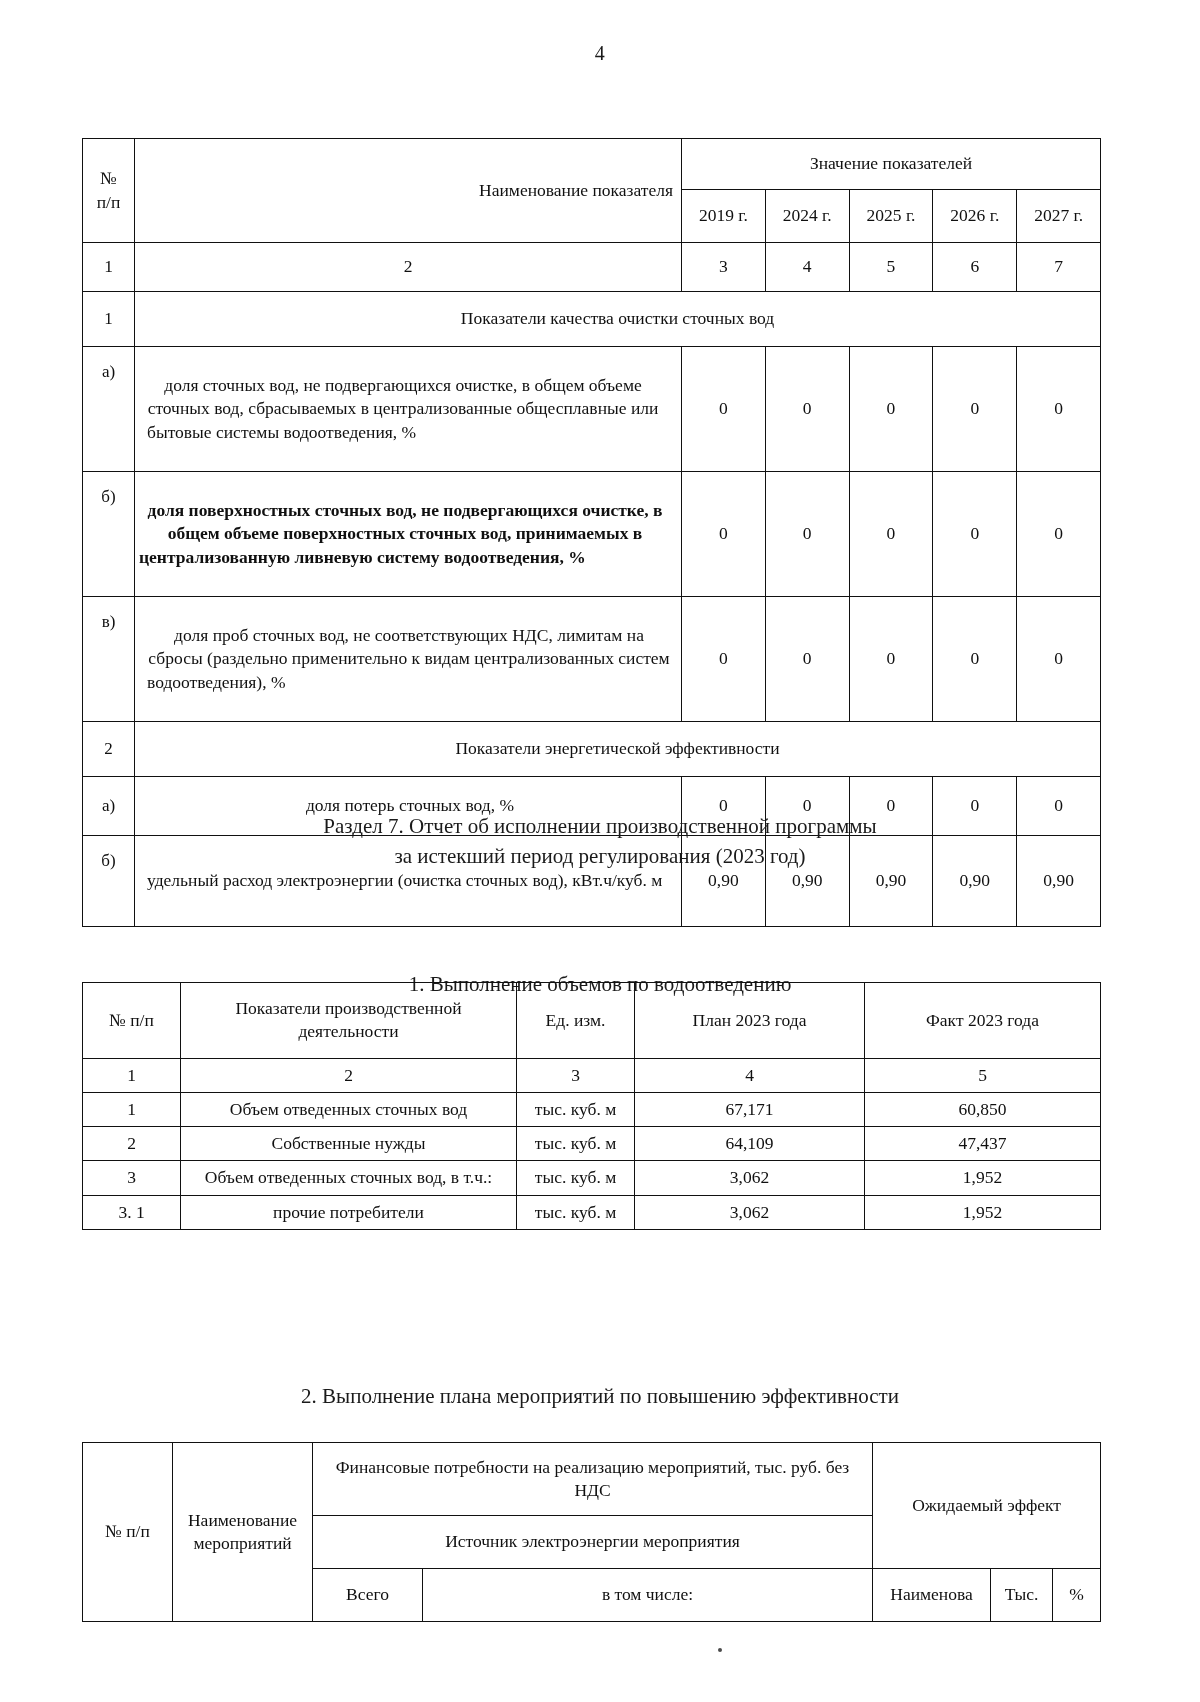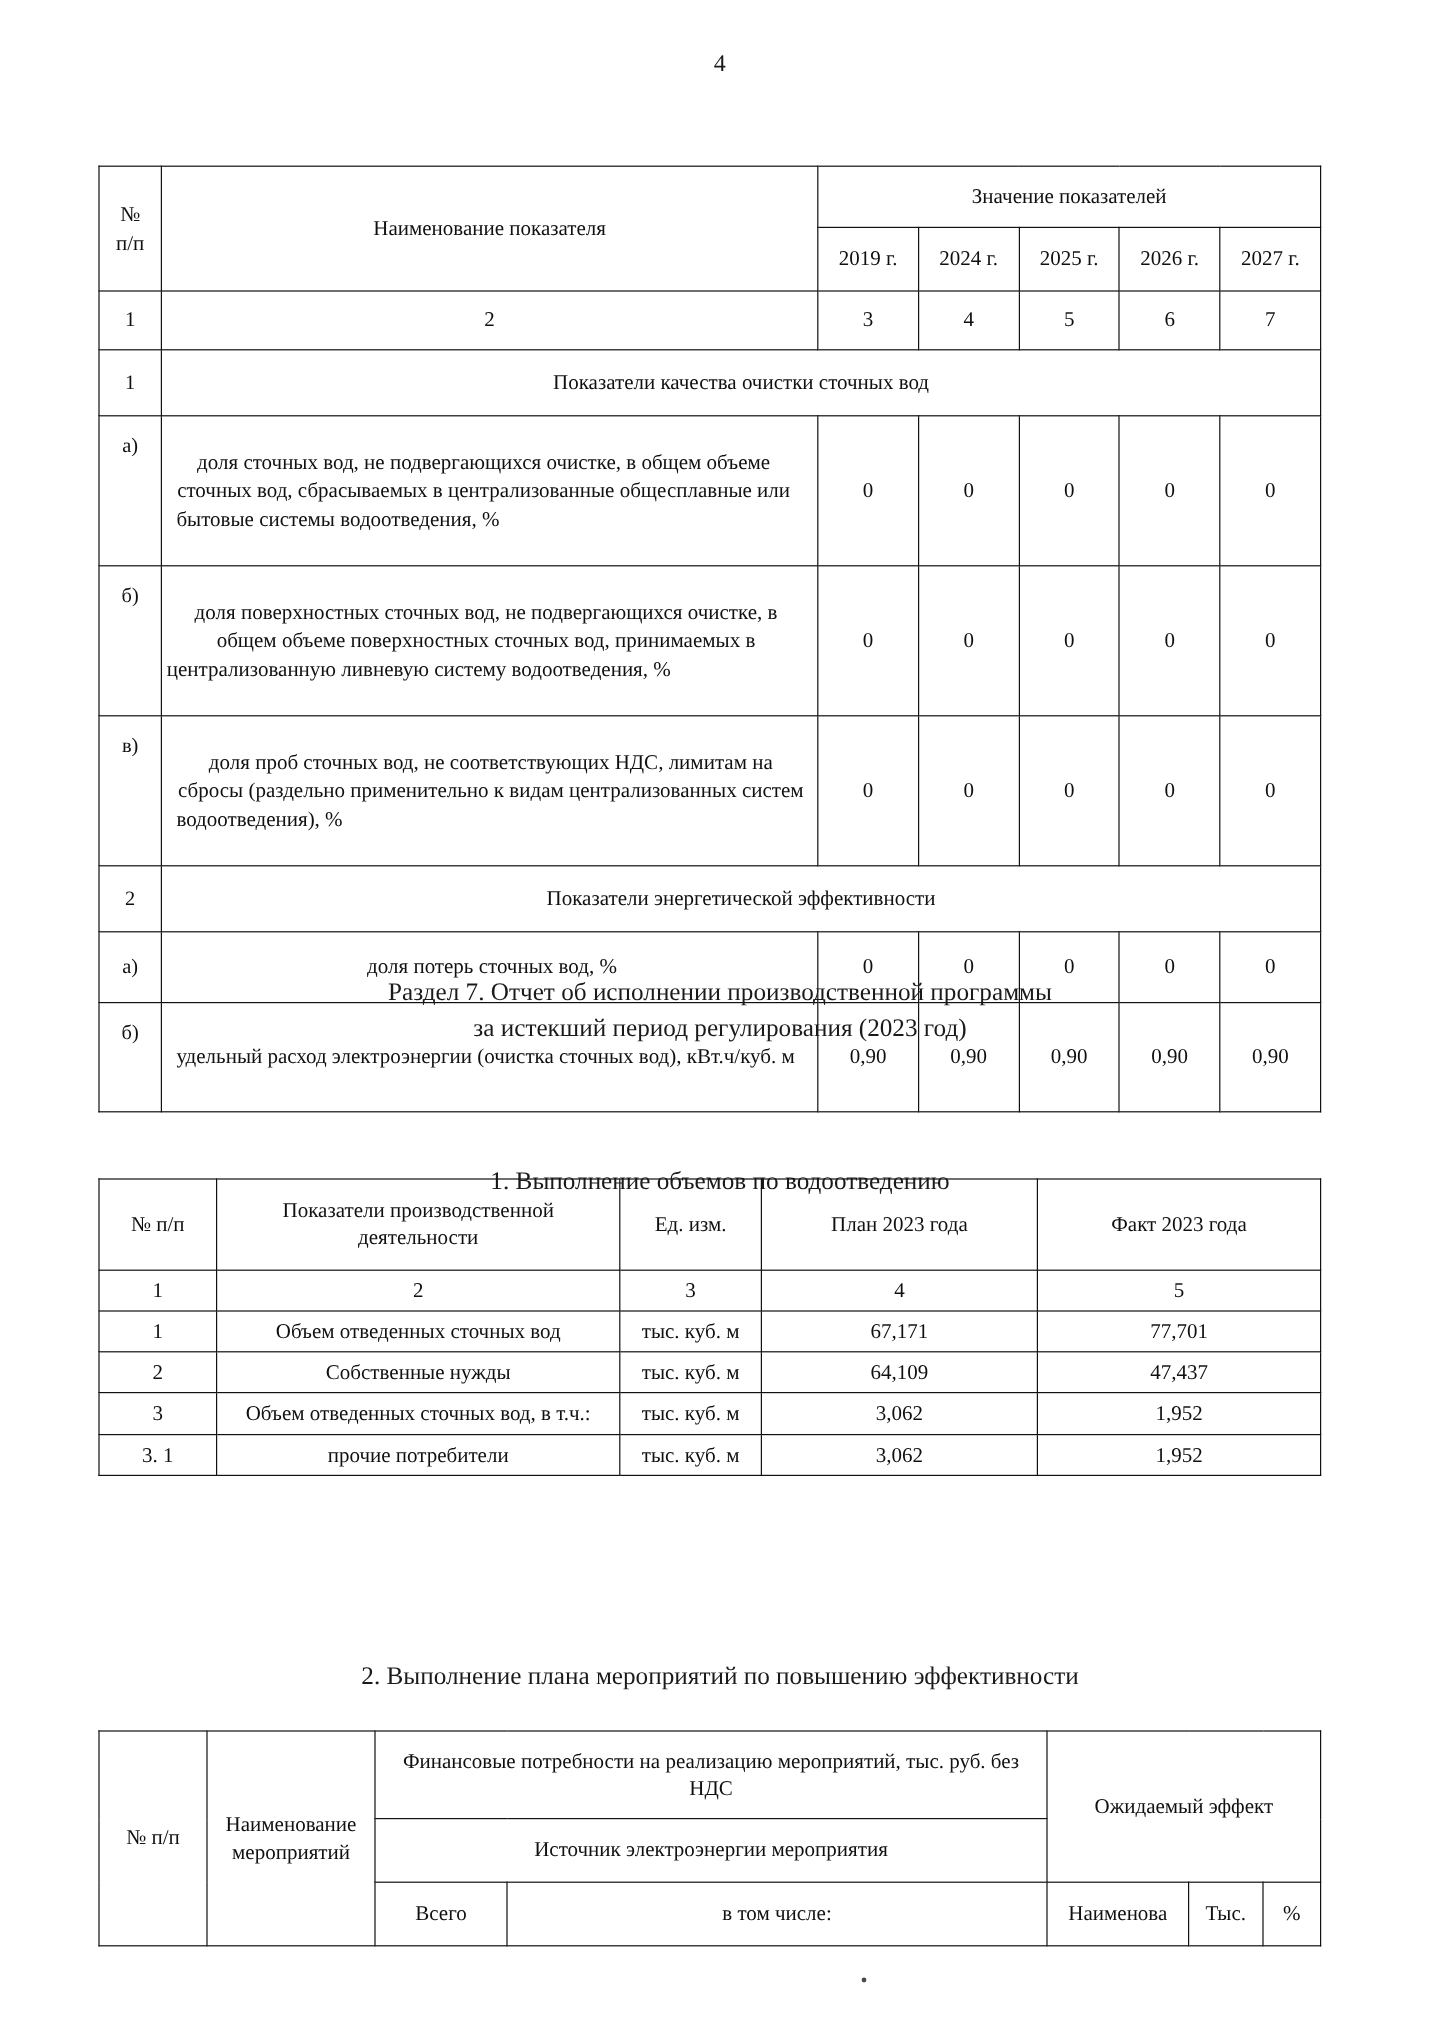--- a/index.html
+++ b/index.html
@@ -134,21 +134,21 @@
           <col class="c-yr">
           <col class="c-yr">
           <col class="c-yr">
       </colgroup>
       <tbody>
         <tr>
           <td rowspan="2" style="padding:4px 2px;">
             <span>№</span><br>
             <span>п/п</span>
           </td>
-          <td rowspan="2" style="height:82px;">Наименование показателя</td>
+          <td rowspan="2" style="height:82px;text-align:right;">Наименование показателя</td>
           <td colspan="5" style="height:40px;">Значение показателей</td>
         </tr>
         <tr>
           <td style="height:42px;">2019 г.</td>
           <td>2024 г.</td>
           <td>2025 г.</td>
           <td>2026 г.</td>
           <td>2027 г.</td>
         </tr>
         <tr>
@@ -171,21 +171,21 @@
           <td class="just" style="height:104px; padding:10px 22px 10px 12px;">доля сточных вод, не подвергающихся очистке, в общем объеме сточных вод, сбрасываемых в централизованные общесплавные или бытовые системы водоотведения, %</td>
           <td class="numcell">0</td>
           <td class="numcell">0</td>
           <td class="numcell">0</td>
           <td class="numcell">0</td>
           <td class="numcell">0</td>
         </tr>
 
         <tr>
           <td class="idx" style="vertical-align:top; padding-top:14px;">б)</td>
-          <td class="just" style="height:104px; padding:10px 10px 10px 4px;">доля поверхностных сточных вод, не подвергающихся очистке, в общем объеме поверхностных сточных вод, принимаемых в централизованную ливневую систему водоотведения, %</td>
+          <td class="just" style="height:104px; padding:10px 10px 10px 4px;font-weight:bold;">доля поверхностных сточных вод, не подвергающихся очистке, в общем объеме поверхностных сточных вод, принимаемых в централизованную ливневую систему водоотведения, %</td>
           <td class="numcell">0</td>
           <td class="numcell">0</td>
           <td class="numcell">0</td>
           <td class="numcell">0</td>
           <td class="numcell">0</td>
         </tr>
 
         <tr>
           <td class="idx" style="vertical-align:top; padding-top:14px;">в)</td>
           <td class="just" style="height:104px; padding:10px 10px 10px 12px;">доля проб сточных вод, не соответствующих НДС, лимитам на сбросы (раздельно применительно к видам централизованных систем водоотведения), %</td>
@@ -255,21 +255,21 @@
           <td>2</td>
           <td>3</td>
           <td>4</td>
           <td>5</td>
         </tr>
         <tr>
           <td>1</td>
           <td class="lft">Объем отведенных сточных вод</td>
           <td>тыс. куб. м</td>
           <td>67,171</td>
-          <td>77,701</td>
+          <td>60,850</td>
         </tr>
         <tr>
           <td>2</td>
           <td class="lft">Собственные нужды</td>
           <td>тыс. куб. м</td>
           <td>64,109</td>
           <td>47,437</td>
         </tr>
         <tr>
           <td>3</td>

